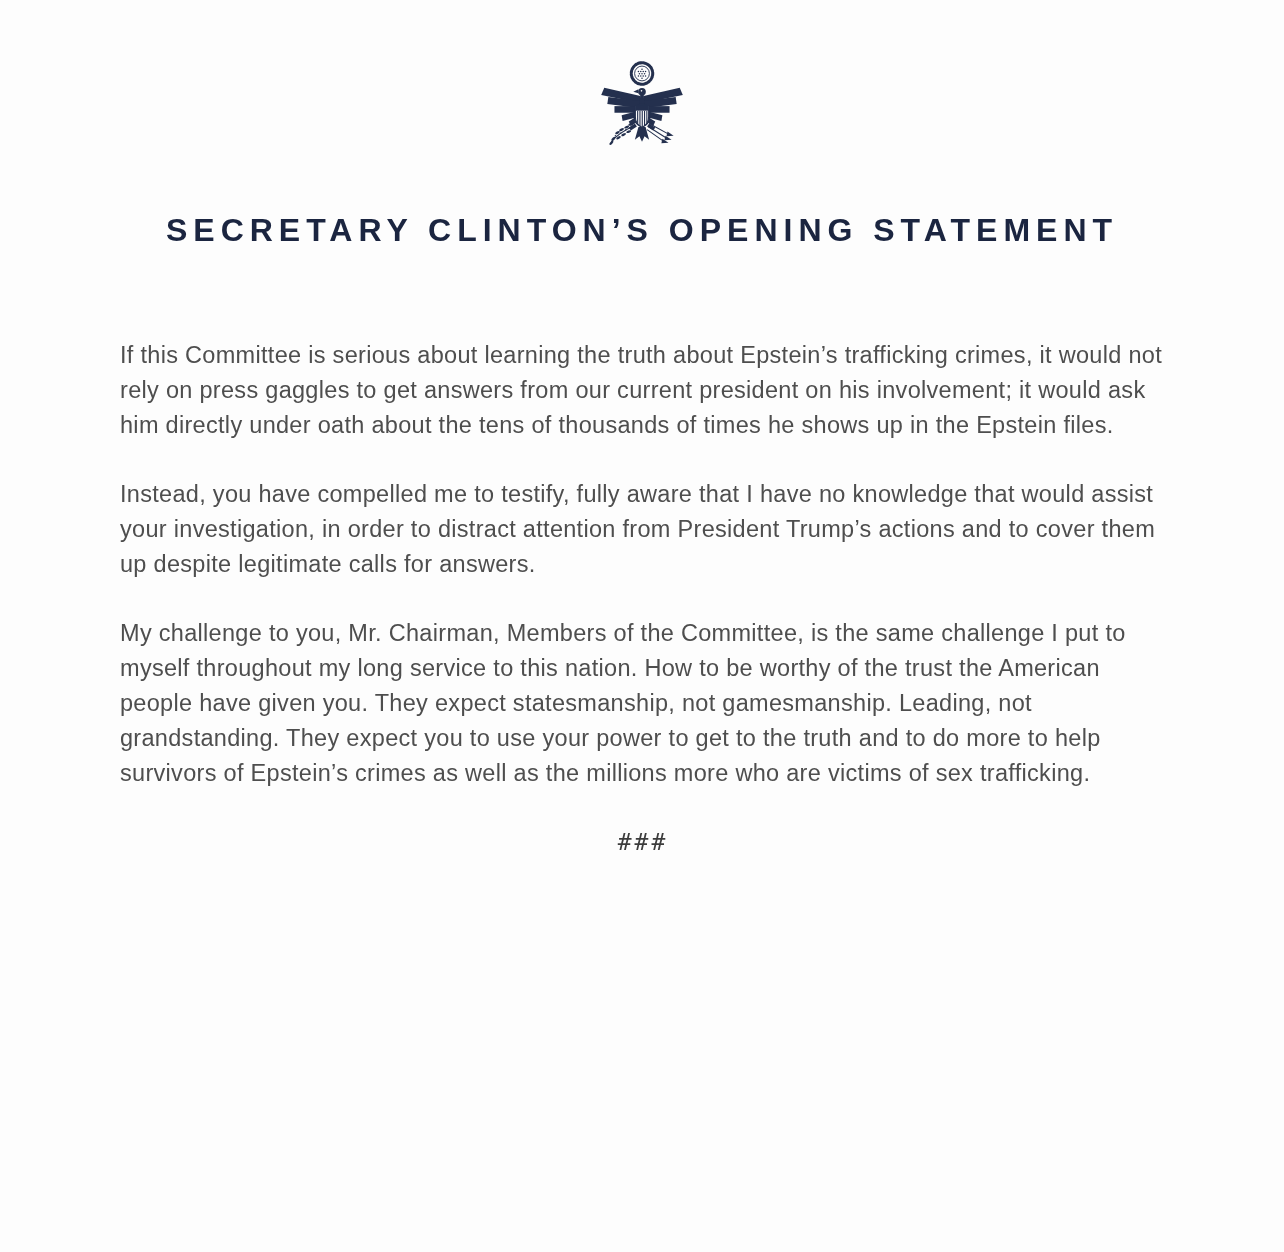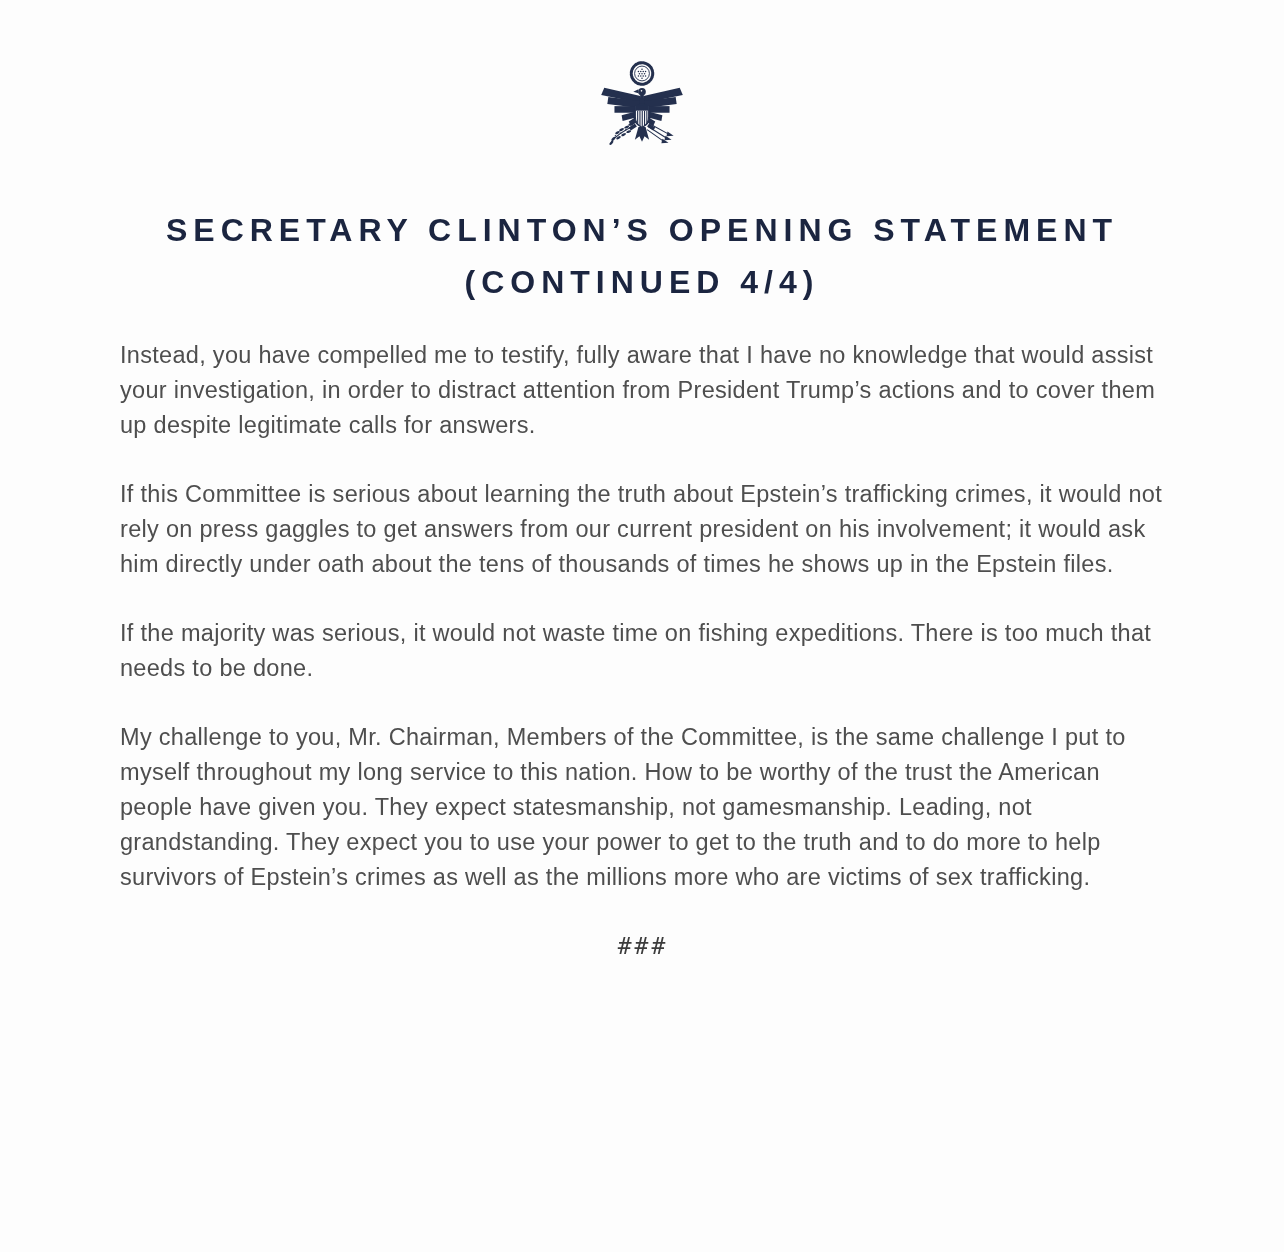--- a/index.html
+++ b/index.html
@@ -151,24 +151,22 @@
         <rect class="sf" x="87" y="93" width="26" height="10"></rect>
         <g class="ss" stroke-width="2.2" clip-path="url(#sc)">
           <path d="M91.5,103.5 V133 M96,103.5 V135 M100.5,103.5 V136 M105,103.5 V135 M109.5,103.5 V133"></path>
         </g>
       </g>
     </svg>
   </div>
 
   <div class="title-block">
     <div>SECRETARY CLINTON’S OPENING STATEMENT</div>
-    <div>(CONTINUED 4/4)</div>
   </div>
 
   <div class="content">
+    <p>If this Committee is serious about learning the truth about Epstein’s trafficking crimes, it would not rely on press gaggles to get answers from our current president on his involvement; it would ask him directly under oath about the tens of thousands of times he shows up in the Epstein files.</p>
     <p>Instead, you have compelled me to testify, fully aware that I have no knowledge that would assist your investigation, in order to distract attention from President Trump’s actions and to cover them up despite legitimate calls for answers.</p>
-    <p>If this Committee is serious about learning the truth about Epstein’s trafficking crimes, it would not rely on press gaggles to get answers from our current president on his involvement; it would ask him directly under oath about the tens of thousands of times he shows up in the Epstein files.</p>
-    <p>If the majority was serious, it would not waste time on fishing expeditions. There is too much that needs to be done.</p>
     <p>My challenge to you, Mr. Chairman, Members of the Committee, is the same challenge I put to myself throughout my long service to this nation. How to be worthy of the trust the American people have given you. They expect statesmanship, not gamesmanship. Leading, not grandstanding. They expect you to use your power to get to the truth and to do more to help survivors of Epstein’s crimes as well as the millions more who are victims of sex trafficking.</p>
     <div class="end-mark">###</div>
   </div>
 
 </div>
 
 </body></html>

